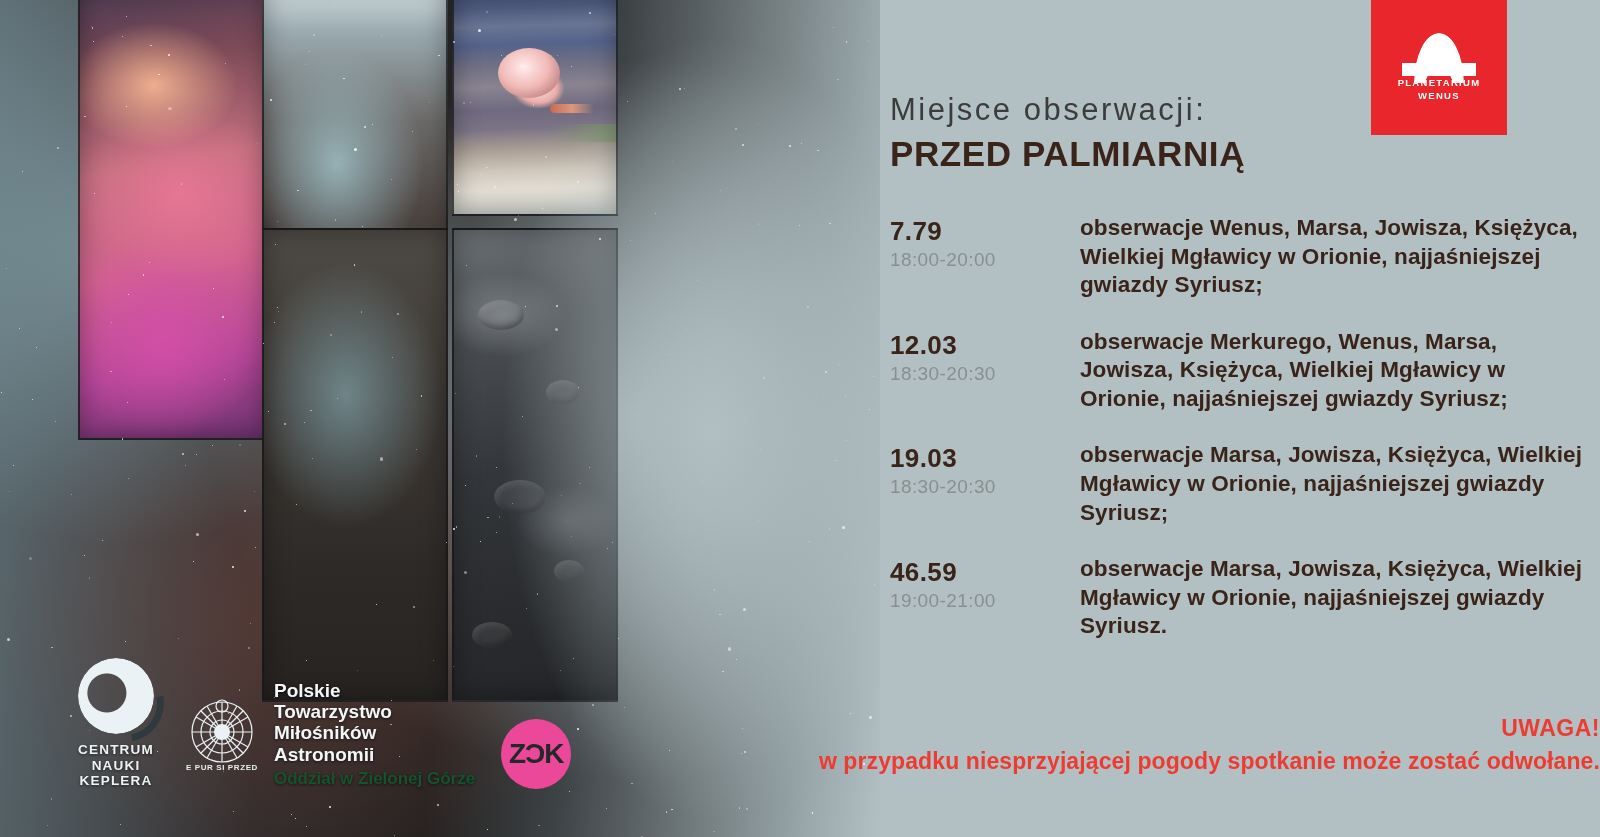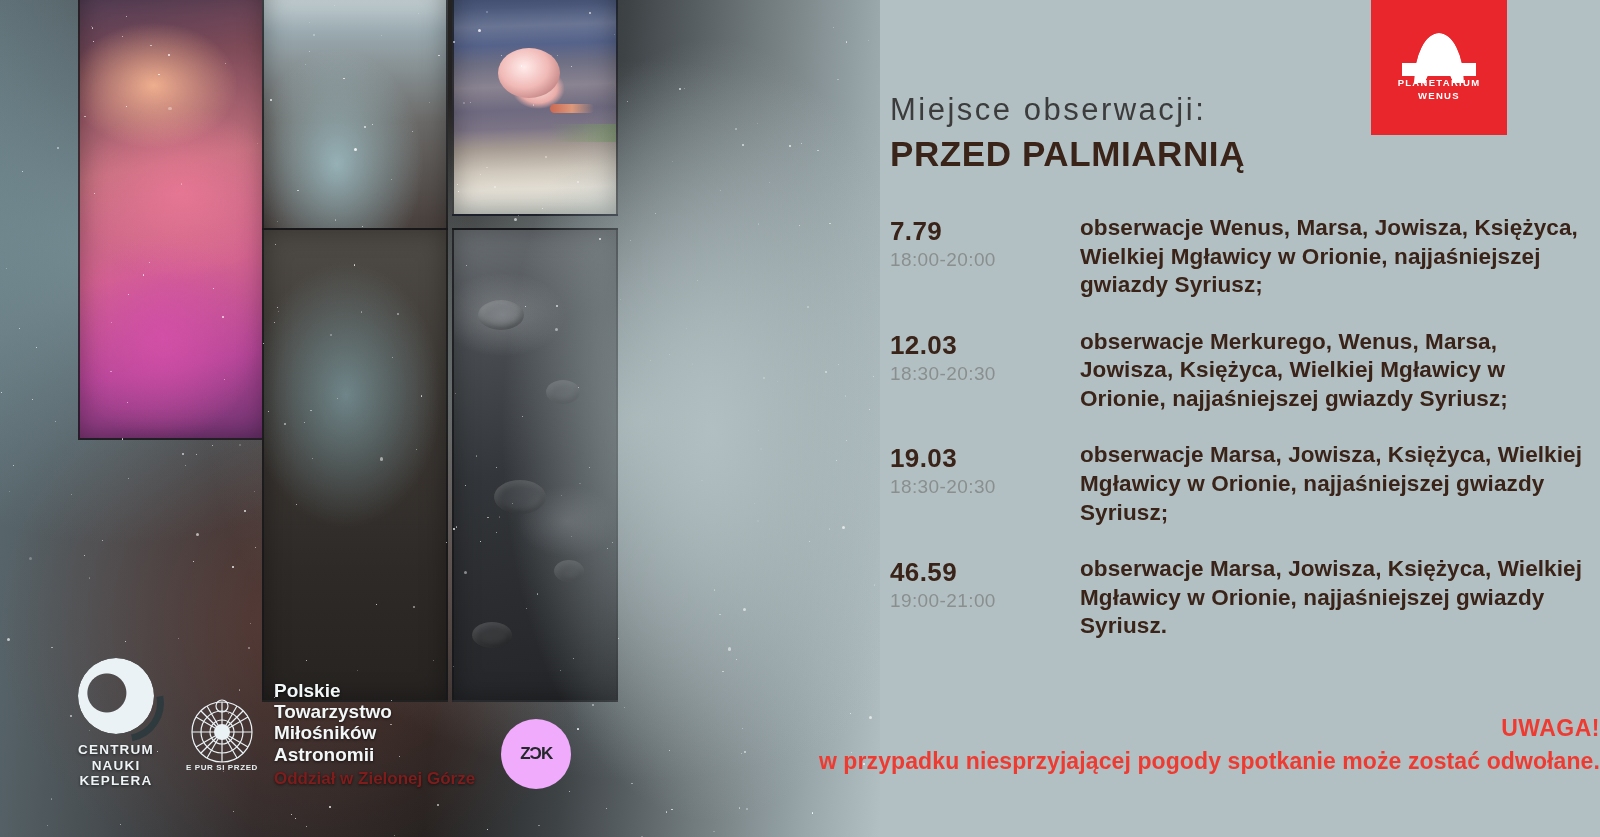--- a/index.html
+++ b/index.html
@@ -122,26 +122,26 @@
   }
   .cnk-text{margin-top:8px;font-size:13.5px;font-weight:700;letter-spacing:1.2px;line-height:1.16;text-align:center;text-shadow:0 1px 3px rgba(0,0,0,.6);}
 
   .ptma-wrap{display:flex;align-items:center;gap:10px;}
   .ptma-mark{width:84px;height:84px;position:relative;}
   .ptma-motto{
     position:absolute;left:0;right:0;bottom:4px;text-align:center;
     font-size:8px;font-weight:700;letter-spacing:.6px;color:#e7eef0;
   }
   .ptma-text{color:#f2f7f8;font-size:19px;font-weight:700;line-height:1.12;text-shadow:0 1px 3px rgba(0,0,0,.6);}
-  .ptma-sub{color:#7f1d1d;font-size:17px;font-weight:700;margin-top:4px;text-shadow:0 1px 3px rgba(0,0,0,.6);}
+  .ptma-sub{color:#14532d;font-size:17px;font-weight:700;margin-top:4px;text-shadow:0 1px 3px rgba(0,0,0,.6);}
 
   .zdk{
-    width:70px;height:70px;border-radius:50%;background:#f0abfc;
+    width:70px;height:70px;border-radius:50%;background:#ec4899;
     display:flex;align-items:center;justify-content:center;
-    color:#23282b;font-size:17px;font-weight:700;letter-spacing:-1px;
+    color:#23282b;font-size:28px;font-weight:700;letter-spacing:-1px;
   }
 
   
   .right-panel{position:absolute;left:880px;top:0;width:720px;height:837px;}
 
   .wenus-logo{
     position:absolute;left:491px;top:0;width:136px;height:135px;background:#e8262c;
     display:flex;flex-direction:column;align-items:center;justify-content:center;
   }
   .wenus-glyph{width:74px;height:42px;position:relative;margin-bottom:2px;}

